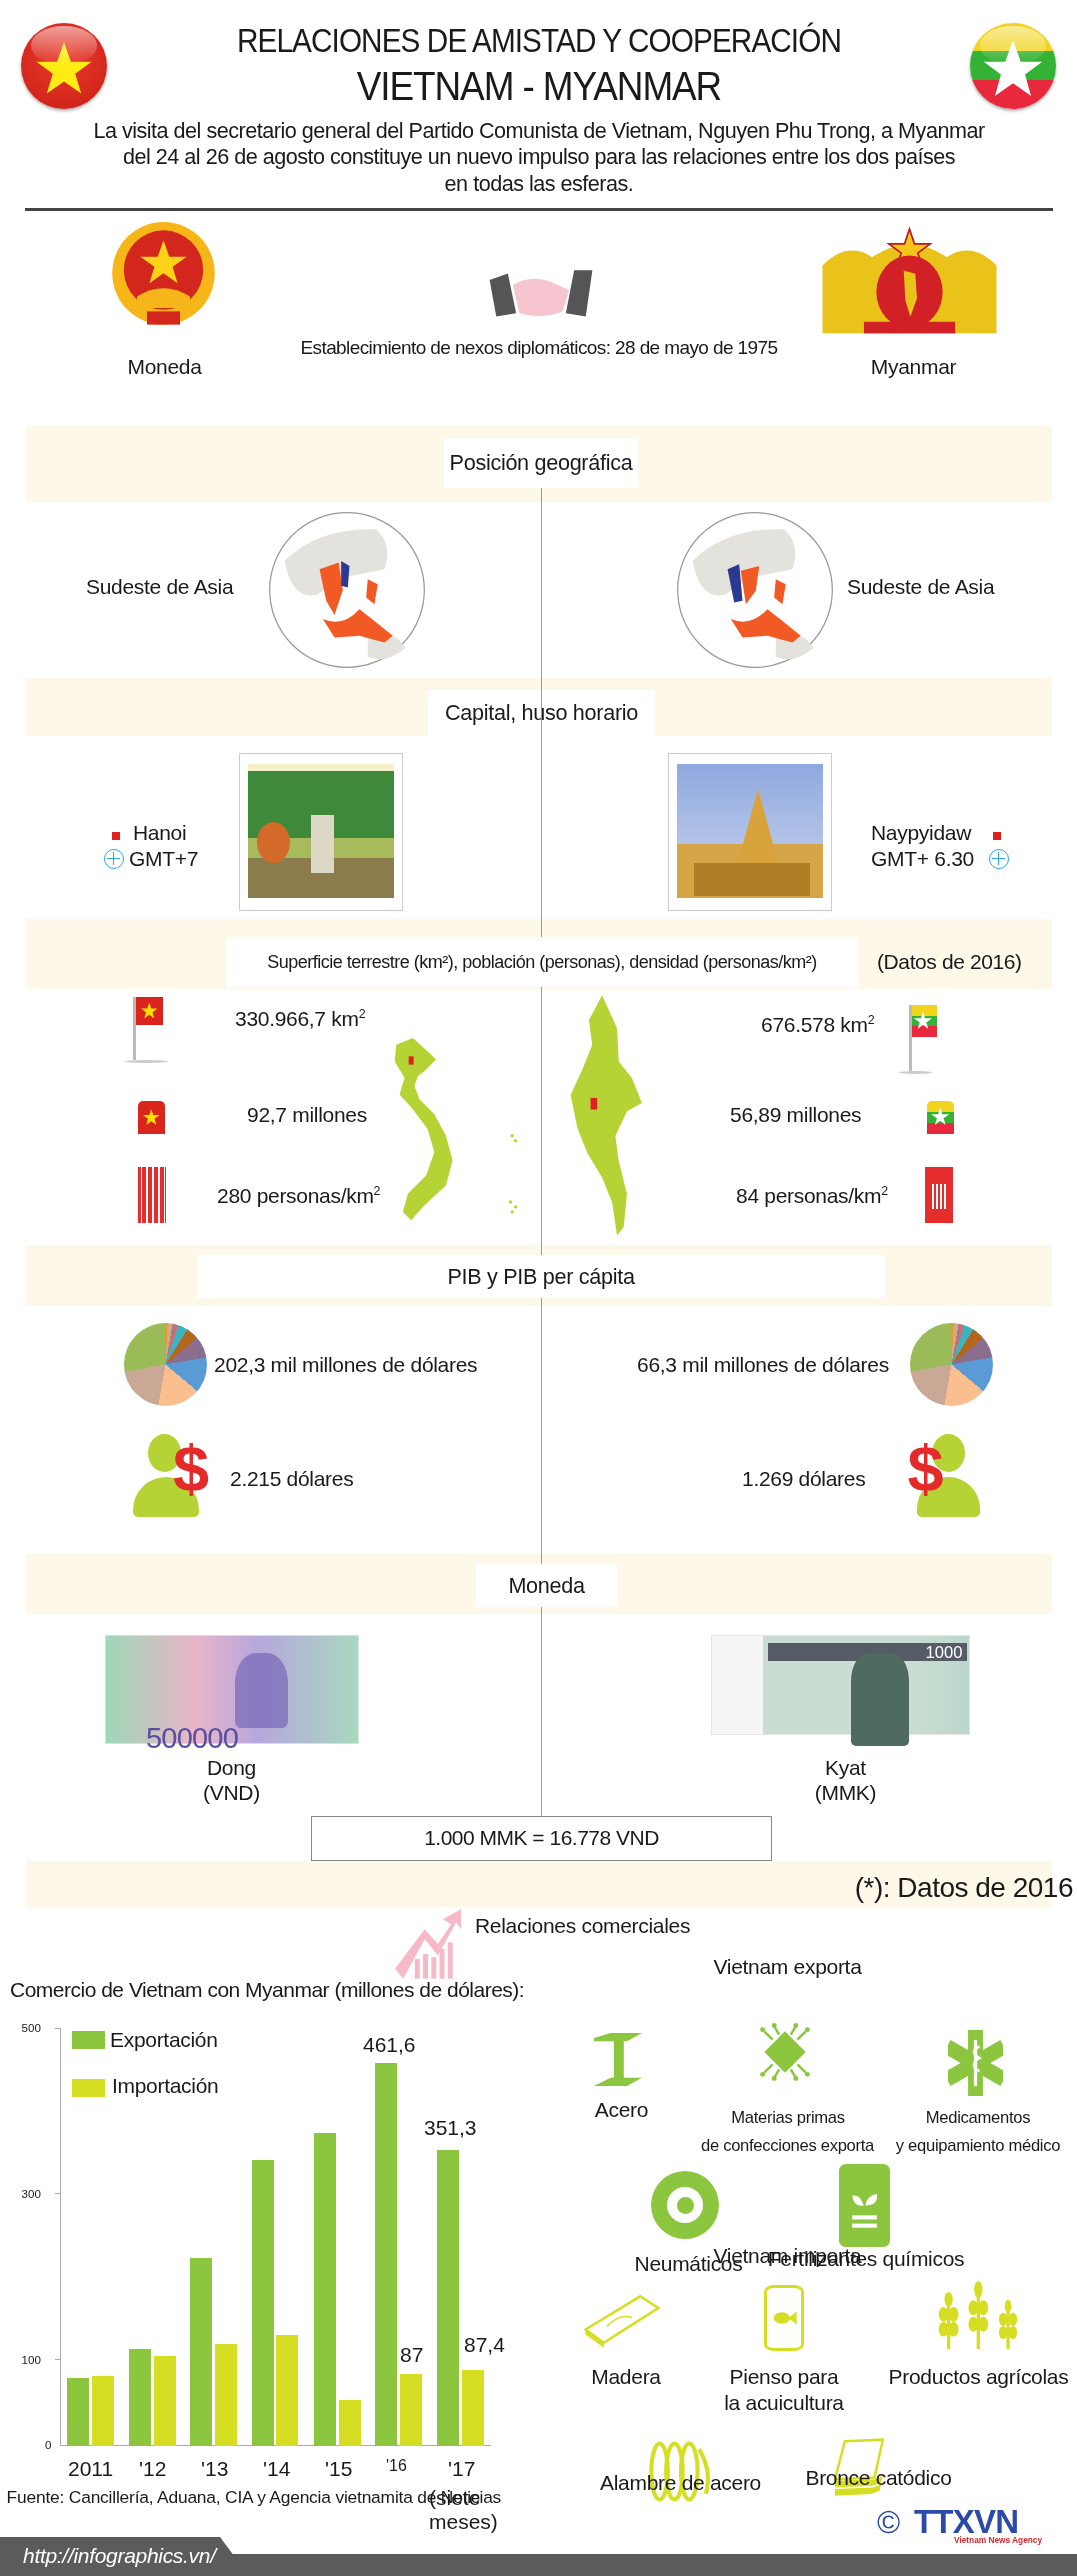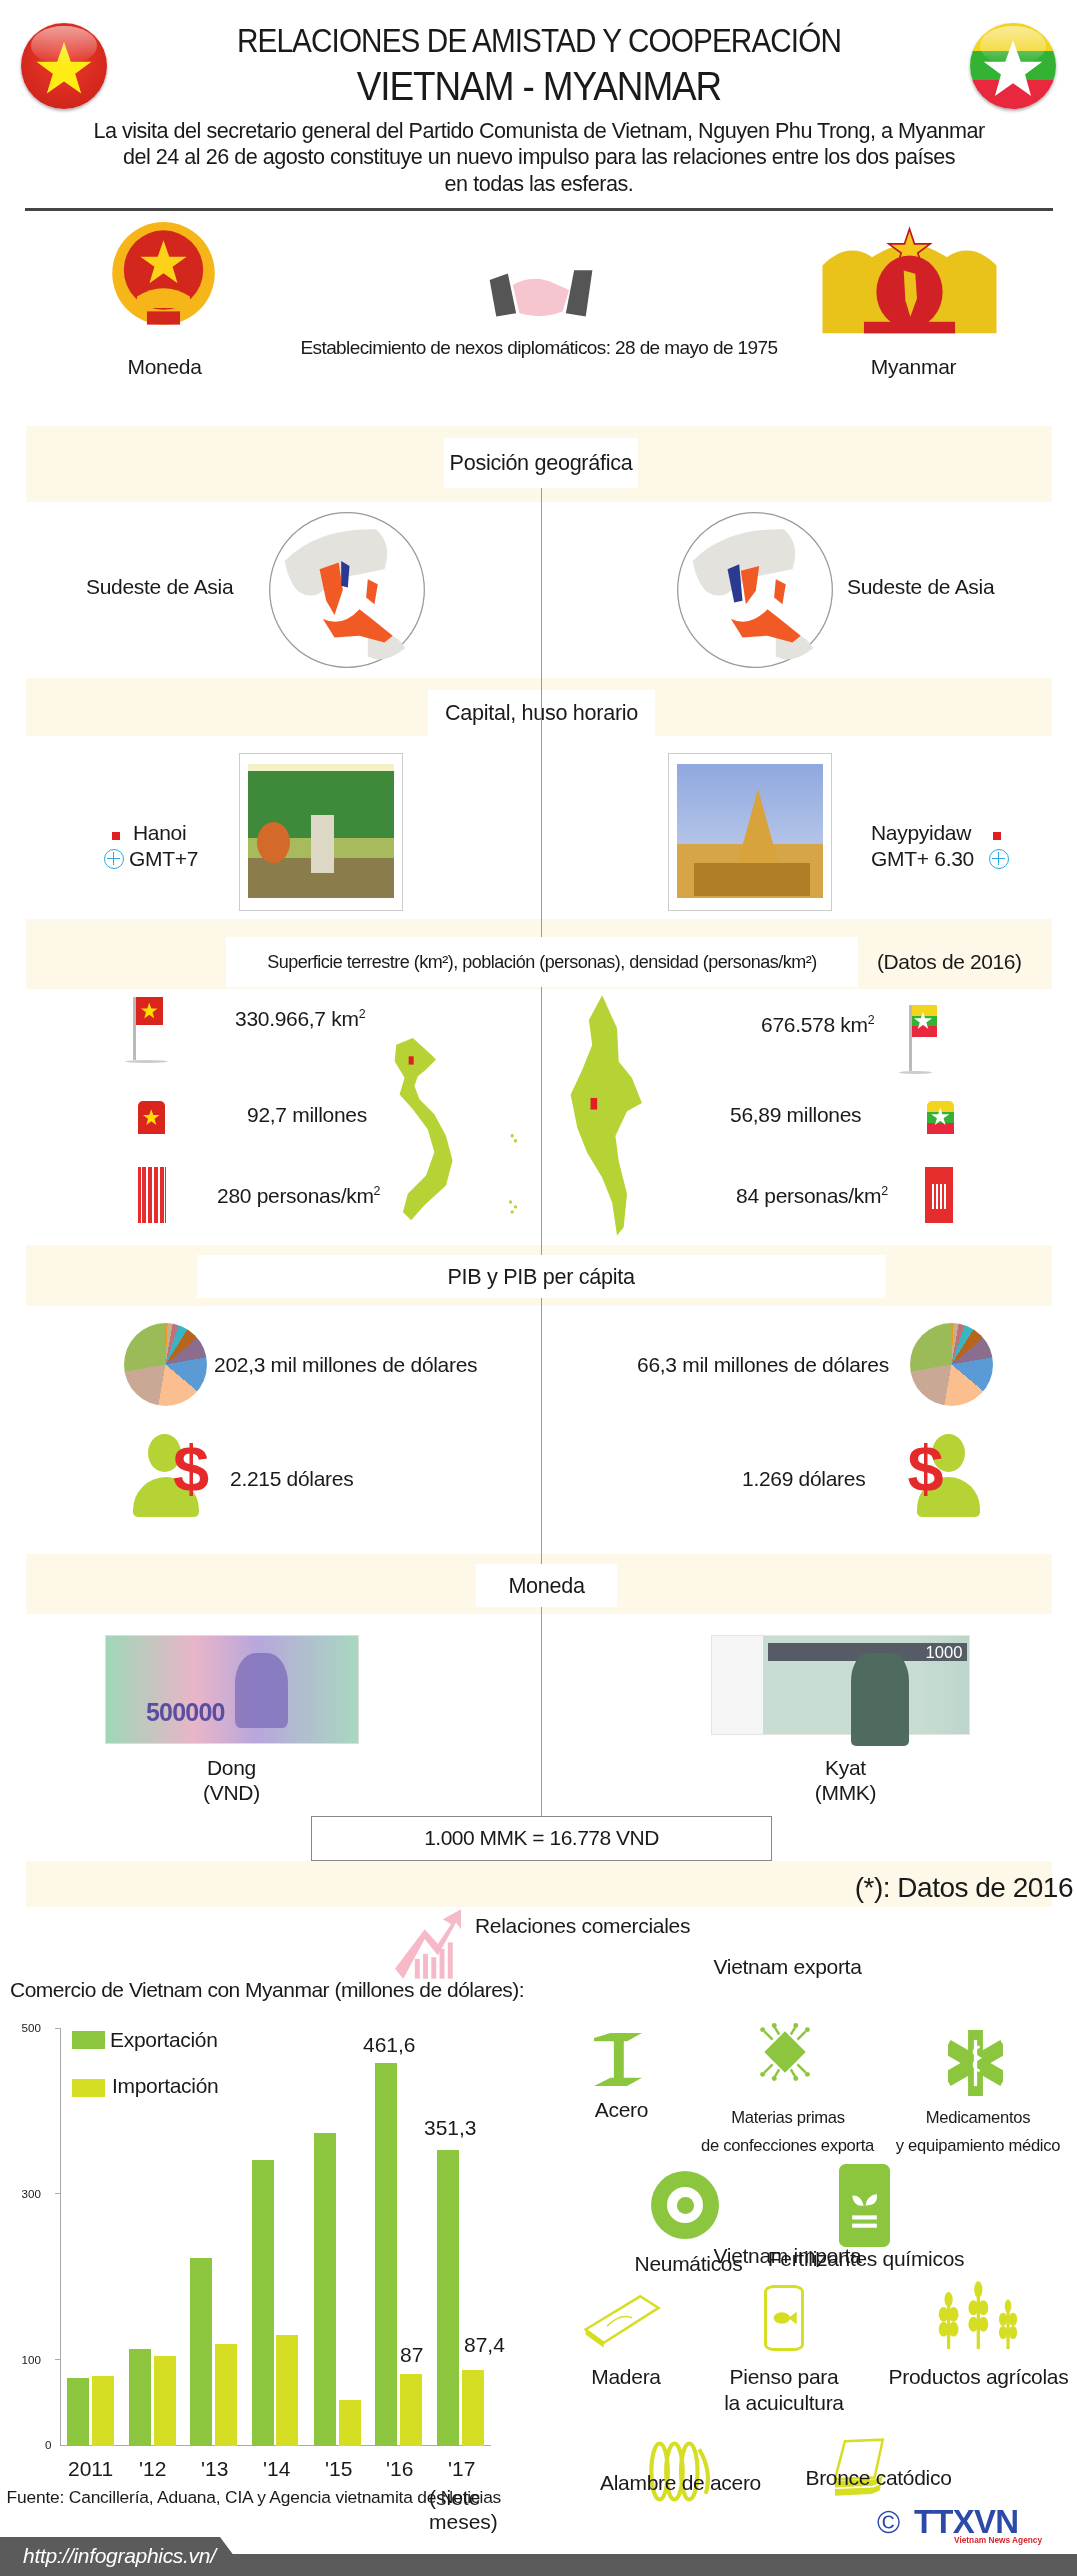--- a/index.html
+++ b/index.html
@@ -226,21 +226,21 @@
   <div style="position:absolute;left:-6.6px;top:1.7px;font-size:65px;font-weight:bold;color:#e42a2a;line-height:1">$</div>
 </div>
 
 <div class="band" style="top:1554px;height:60px"></div>
 <div class="band-label" style="left:476px;top:1564px;width:141px;height:43px;line-height:43px">Moneda</div>
 <div class="vline" style="top:1554px;height:10px"></div>
 <div class="vline" style="top:1607px;height:219px"></div>
 
 <div class="abs" style="left:105px;top:1635px;width:254px;height:109px;background:linear-gradient(90deg,#9fd7b7,#e9b5c8 35%,#b7a7dc 60%,#a8d8c0);border:0.8px solid #ddd">
   <div style="position:absolute;left:129px;top:16.6px;width:53px;height:75px;border-radius:40% 40% 10% 10%;background:#7b6bb8;opacity:.75"></div>
-  <div style="position:absolute;left:40px;top:62px;font-size:25px;font-weight:bold;color:#5a4ea0;letter-spacing:-0.8px">500000</div>
+  <div style="position:absolute;left:40px;top:86px;font-size:29px;font-weight:normal;color:#5a4ea0;letter-spacing:-0.8px">500000</div>
 </div>
 <div class="abs c txt24" style="left:182px;top:1756px;width:99px">Dong</div>
 <div class="abs c txt24" style="left:182px;top:1781px;width:99px">(VND)</div>
 
 <div class="abs" style="left:711px;top:1635px;width:259px;height:100px;background:linear-gradient(90deg,#f5f5f5 0 20%,#c9ddd2 20% 80%,#bcd6cb);border:0.8px solid #e5e5e5">
   <div style="position:absolute;left:56px;top:6.6px;width:199px;height:18px;background:#555c66"></div>
   <div style="position:absolute;left:139px;top:16.6px;width:58px;height:93px;background:#4f6b60;border-radius:30% 30% 5px 5px"></div>
   <div style="position:absolute;right:6.6px;top:6.6px;font-size:16.6px;color:#fff">1000</div>
 </div>
 <div class="abs c txt24" style="left:796px;top:1756px;width:99px">Kyat</div>
@@ -303,21 +303,21 @@
   <div class="abs" style="left:363px;top:10px;font-size:21px">461,6</div>
   <div class="abs" style="left:424px;top:93px;font-size:21px">351,3</div>
   <div class="abs" style="left:400px;top:320px;font-size:21px">87</div>
   <div class="abs" style="left:464px;top:310px;font-size:21px">87,4</div>
 
   <div class="abs" style="left:68px;top:434px;font-size:21px">2011</div>
   <div class="abs" style="left:139px;top:434px;font-size:21px">'12</div>
   <div class="abs" style="left:201px;top:434px;font-size:21px">'13</div>
   <div class="abs" style="left:263px;top:434px;font-size:21px">'14</div>
   <div class="abs" style="left:325px;top:434px;font-size:21px">'15</div>
-  <div class="abs" style="left:386px;top:434px;font-size:21px">'16</div>
+  <div class="abs" style="left:386px;top:434px;font-size:16px">'16</div>
   <div class="abs" style="left:448px;top:434px;font-size:21px">'17</div>
   <div class="abs" style="left:429px;top:463px;font-size:21px">(siete meses)</div>
 </div>
 
 <div class="abs c txt24" style="left:663px;top:1955px;width:249px">Vietnam exporta</div>
 
 <div class="abs" style="left:594px;top:2033px;width:48px;height:53px">
   <svg viewBox="0 0 58 64" width="48" height="53">
       <polygon points="0,6 20,0 58,0 40,10 36,10 36,54 58,54 40,64 0,64 20,54 24,54 24,10 0,10" fill="#8cc63f"></polygon>
     </svg>

